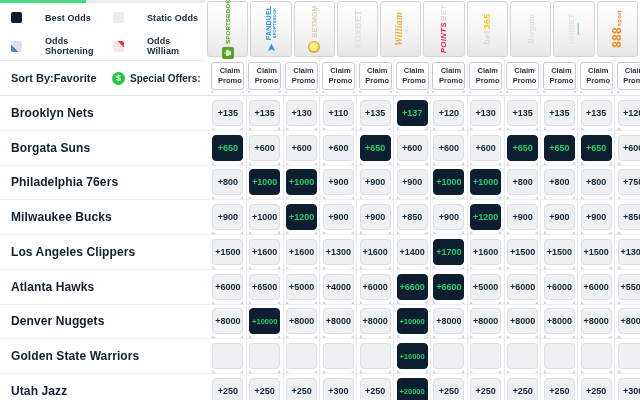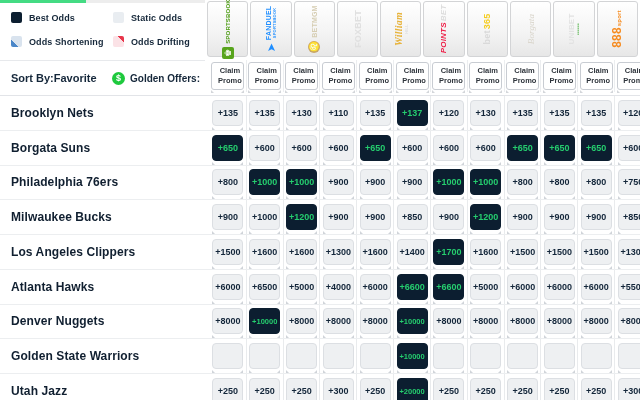--- a/index.html
+++ b/index.html
@@ -4,21 +4,21 @@
 <style>
   html,body{margin:0;padding:0;background:#fff;}
   #app{position:relative;width:640px;height:400px;background:#fff;overflow:hidden;
        font-family:"Liberation Sans",sans-serif;-webkit-font-smoothing:antialiased;}
   
   .topbar{position:absolute;left:0;top:0;width:205px;height:3px;background:#ededed;}
   .topbar-green{position:absolute;left:0;top:0;height:3px;width:86px;background:var(--accent-green,#44db83);}
   
   .legend{position:absolute;left:11px;top:12px;width:190px;display:grid;
           grid-template-columns:102px auto;row-gap:13px;}
-  .legend-item{display:flex;align-items:center;gap:7px;}
+  .legend-item{display:flex;align-items:center;gap:23px;}
   .swatch{width:11px;height:11px;border-radius:2px;flex:none;position:relative;overflow:hidden;}
   .legend-label{font-size:9px;font-weight:700;color:#16283a;letter-spacing:.1px;}
   
   .hr{position:absolute;background:#e7e9ec;height:1px;}
   .hr-left{left:0;top:60px;width:205px;}
   .hr-full{left:0;top:95px;width:640px;background:#e2e4e8;}
   .sortrow{position:absolute;left:0;top:61px;width:205px;height:34px;}
   .sortby,.sortval{position:relative;font-size:11px;font-weight:700;color:#15273a;text-align:right;}
   .sortby{margin-left:11px;line-height:34px;display:inline-block;}
   .sortval{cursor:pointer;}
@@ -85,30 +85,30 @@
       <div class="legend-item">
         <span class="swatch" style="background: rgb(233, 237, 241);"></span>
         <span class="legend-label">Static Odds</span>
       </div>
       <div class="legend-item">
         <span class="swatch" style="background: linear-gradient(to right top, rgb(74, 134, 200) 34%, rgb(217, 227, 238) 34%);"></span>
         <span class="legend-label">Odds Shortening</span>
       </div>
       <div class="legend-item">
         <span class="swatch" style="background: linear-gradient(to left bottom, rgb(232, 54, 75) 30%, rgb(251, 226, 230) 30%);"></span>
-        <span class="legend-label">Odds Drifting</span>
+        <span class="legend-label">Odds William</span>
       </div>
     </div>
   <div class="hr hr-left"></div>
 
   <div class="sortrow">
     <span class="sortby">Sort By:</span><span class="sortval">Favorite</span>
     <span class="offers">
       <span class="dollar">$</span>
-      <span class="offers-label">Golden Offers:</span>
+      <span class="offers-label">Special Offers:</span>
     </span>
   </div>
 
   <div class="books" id="books">
       <div class="book" title="DraftKings Sportsbook">
         <div class="book-inner">
           <span class="badge" style="background: rgb(87, 164, 28); color: rgb(255, 255, 255);">♚</span>
           <span class="parts">
             <span class="part" style="font-size: 6px; font-weight: 800; color: rgb(79, 156, 22);">SPORTSBOOK</span>
           </span>

